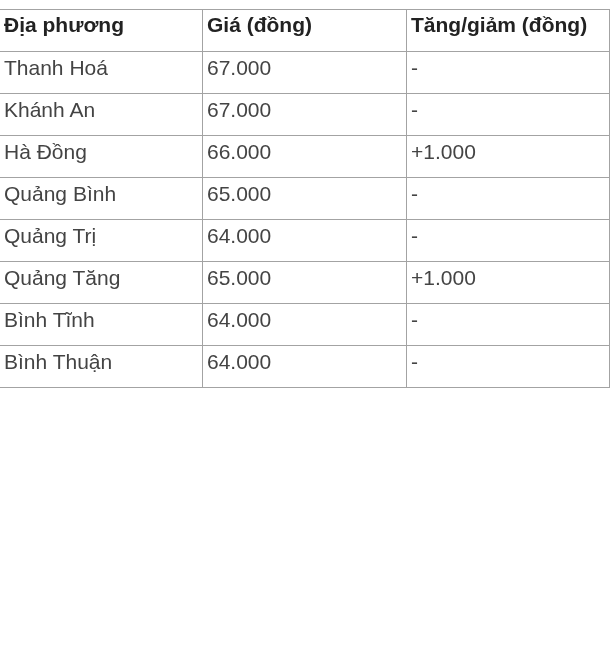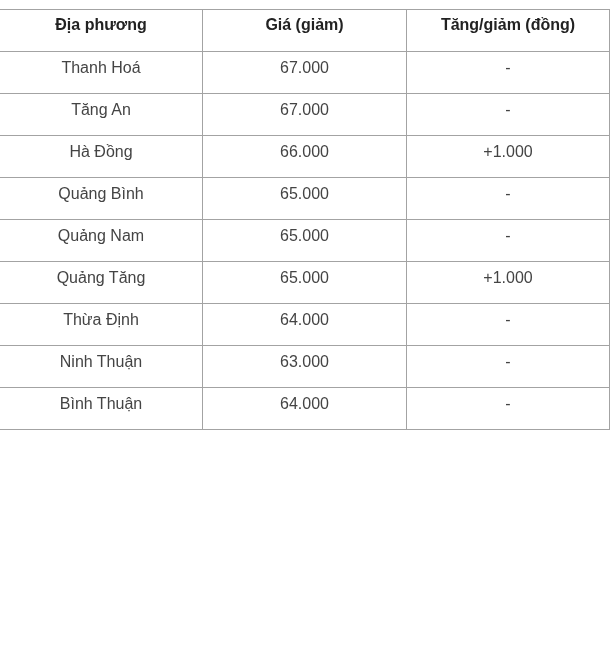--- a/index.html
+++ b/index.html
@@ -20,26 +20,26 @@
       top: 9px;
       border-collapse: collapse;
       table-layout: fixed;
       width: 610px;
     }
     .price-table col.c1 { width: 203px; }
     .price-table col.c2 { width: 204px; }
     .price-table col.c3 { width: 203px; }
     .price-table th, .price-table td {
       border: 1px solid #a3a3a3;
-      text-align: center;
+      text-align: left;
       vertical-align: top;
       height: 42px;
       box-sizing: border-box;
       padding: 6px 4px 0 4px;
-      font-size: 16px;
+      font-size: 21px;
       line-height: 20px;
       white-space: nowrap;
     }
     .price-table th {
       font-weight: bold;
       color: #222222;
       padding-top: 5px;
     }
     .price-table td {
       font-weight: normal;
@@ -51,63 +51,58 @@
 
 <table class="price-table">
   <colgroup>
     <col class="c1">
       <col class="c2">
       <col class="c3">
   </colgroup>
   <thead>
     <tr>
       <th>Địa phương</th>
-      <th>Giá (giảm)</th>
+      <th>Giá (đồng)</th>
       <th>Tăng/giảm (đồng)</th>
     </tr>
   </thead>
   <tbody id="table-body">
   <tr>
         <td>Thanh Hoá</td>
         <td>67.000</td>
         <td>-</td>
       </tr>
       <tr>
-        <td>Tăng An</td>
+        <td>Khánh An</td>
         <td>67.000</td>
         <td>-</td>
       </tr>
       <tr>
         <td>Hà Đồng</td>
         <td>66.000</td>
         <td>+1.000</td>
       </tr>
       <tr>
         <td>Quảng Bình</td>
         <td>65.000</td>
         <td>-</td>
       </tr>
       <tr>
-        <td>Quảng Nam</td>
-        <td>65.000</td>
+        <td>Quảng Trị</td>
+        <td>64.000</td>
         <td>-</td>
       </tr>
       <tr>
         <td>Quảng Tăng</td>
         <td>65.000</td>
         <td>+1.000</td>
       </tr>
       <tr>
-        <td>Thừa Định</td>
+        <td>Bình Tĩnh</td>
         <td>64.000</td>
-        <td>-</td>
-      </tr>
-      <tr>
-        <td>Ninh Thuận</td>
-        <td>63.000</td>
         <td>-</td>
       </tr>
       <tr>
         <td>Bình Thuận</td>
         <td>64.000</td>
         <td>-</td>
       </tr>
     </tbody>
 </table>
 

